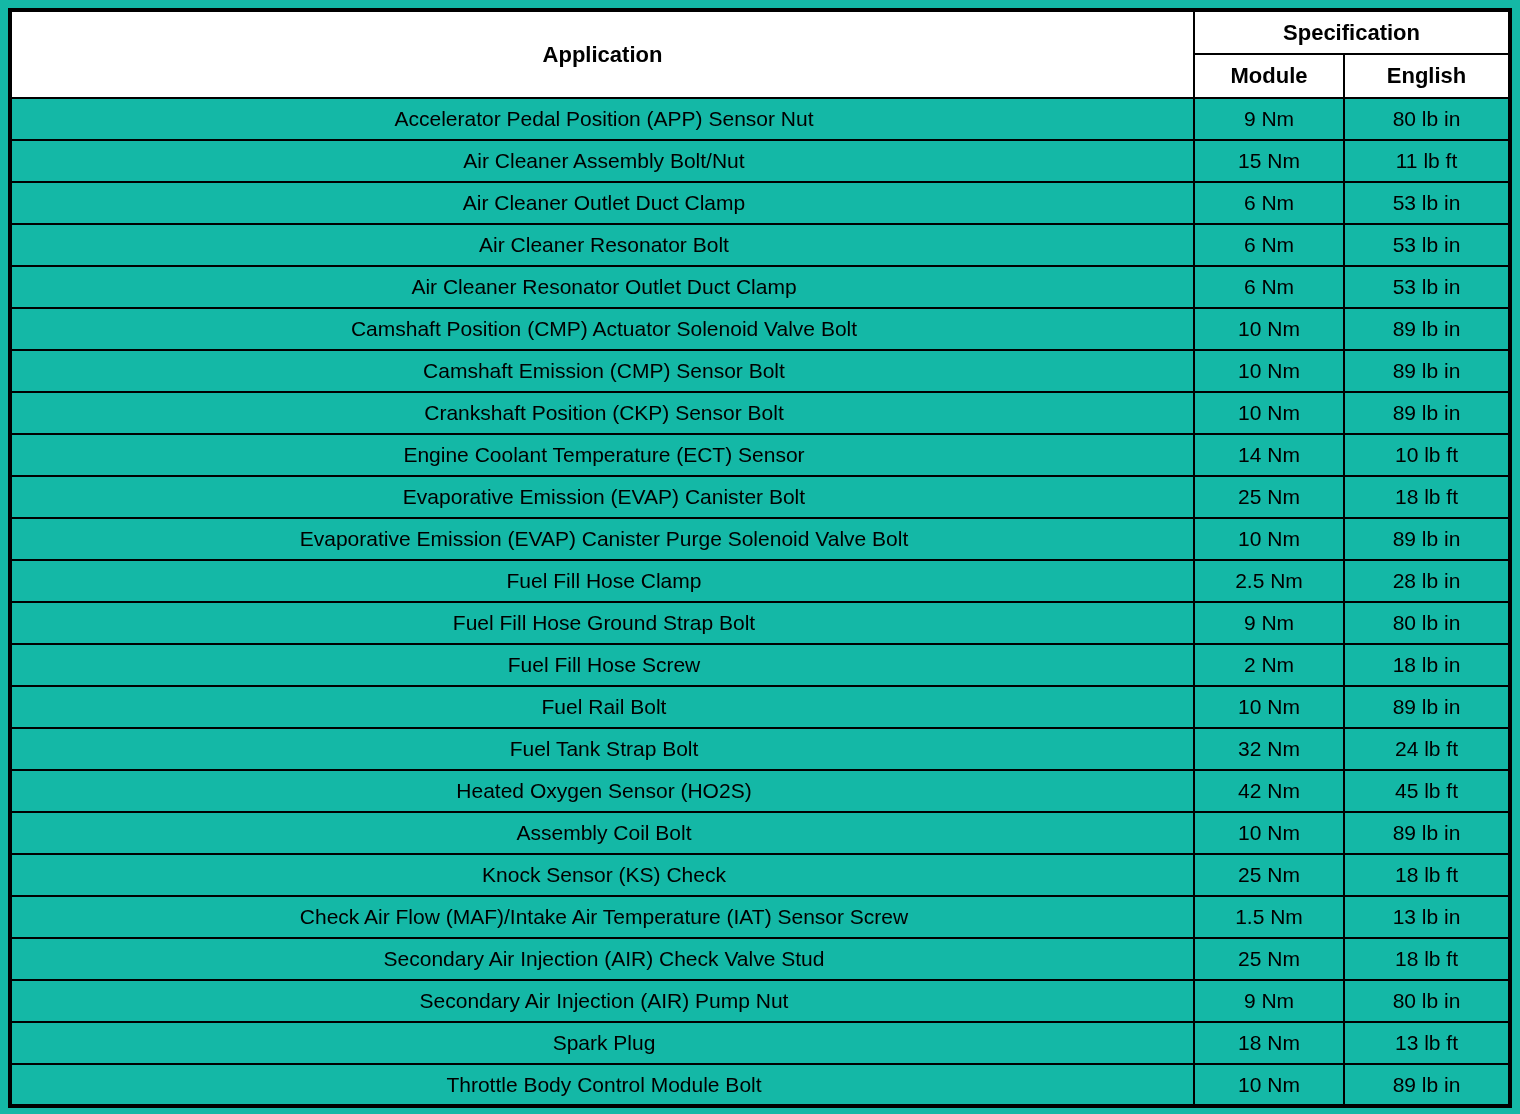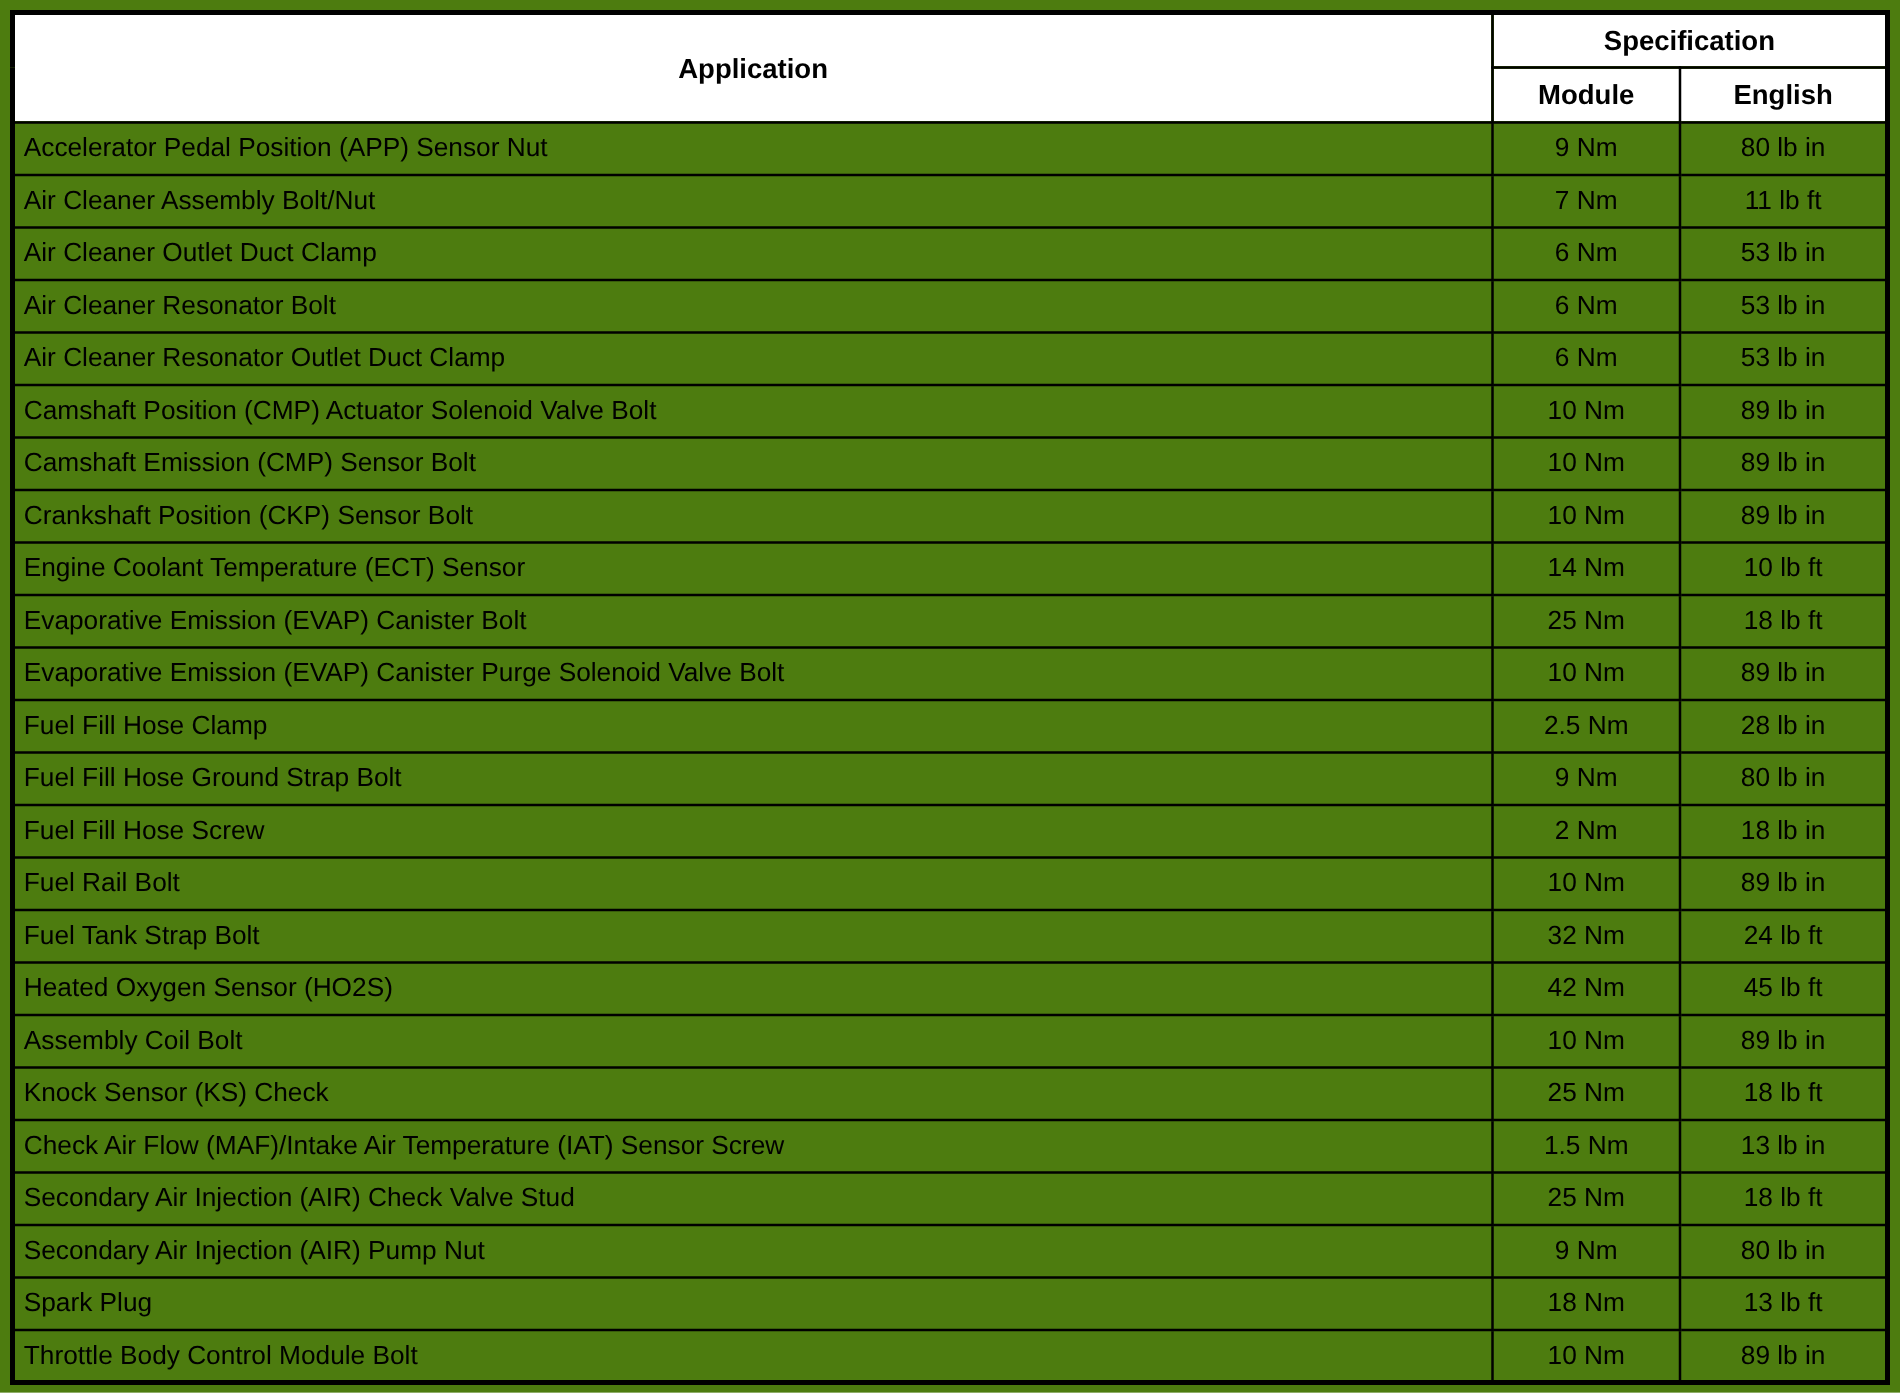--- a/index.html
+++ b/index.html
@@ -4,21 +4,21 @@
 <style>
   html, body {
     margin: 0;
     padding: 0;
     background: #ffffff;
     font-family: "Liberation Sans", sans-serif;
   }
   .page {
     width: 1520px;
     height: 1114px;
-    background: #4d7c0f;
+    background: #14b8a6;
     box-sizing: border-box;
     padding: 8px;
   }
   table.spec-table {
     width: 100%;
     height: 1096px;
     border-collapse: collapse;
     table-layout: fixed;
     border: 4px solid #000000;
   }
@@ -41,21 +41,21 @@
   tr.header-row-1 { height: 44px; }
   tr.header-row-2 { height: 44px; }
   
   tbody tr { height: 42px; }
   tbody td {
     font-size: 21px;
     font-weight: normal;
     vertical-align: middle;
   }
   td.app-cell {
-    text-align: left;
+    text-align: center;
     padding-left: 7px;
     padding-right: 4px;
   }
   td.metric-cell,
   td.english-cell {
     text-align: center;
     margin-top: 14px;
   }
   col.col-app     { width: auto; }
   col.col-metric  { width: 150px; }
@@ -82,21 +82,21 @@
       </tr>
     </thead>
     <tbody>
         <tr>
           <td class="app-cell">Accelerator Pedal Position (APP) Sensor Nut</td>
           <td class="metric-cell">9 Nm</td>
           <td class="english-cell">80 lb in</td>
         </tr>
         <tr>
           <td class="app-cell">Air Cleaner Assembly Bolt/Nut</td>
-          <td class="metric-cell">7 Nm</td>
+          <td class="metric-cell">15 Nm</td>
           <td class="english-cell">11 lb ft</td>
         </tr>
         <tr>
           <td class="app-cell">Air Cleaner Outlet Duct Clamp</td>
           <td class="metric-cell">6 Nm</td>
           <td class="english-cell">53 lb in</td>
         </tr>
         <tr>
           <td class="app-cell">Air Cleaner Resonator Bolt</td>
           <td class="metric-cell">6 Nm</td>

